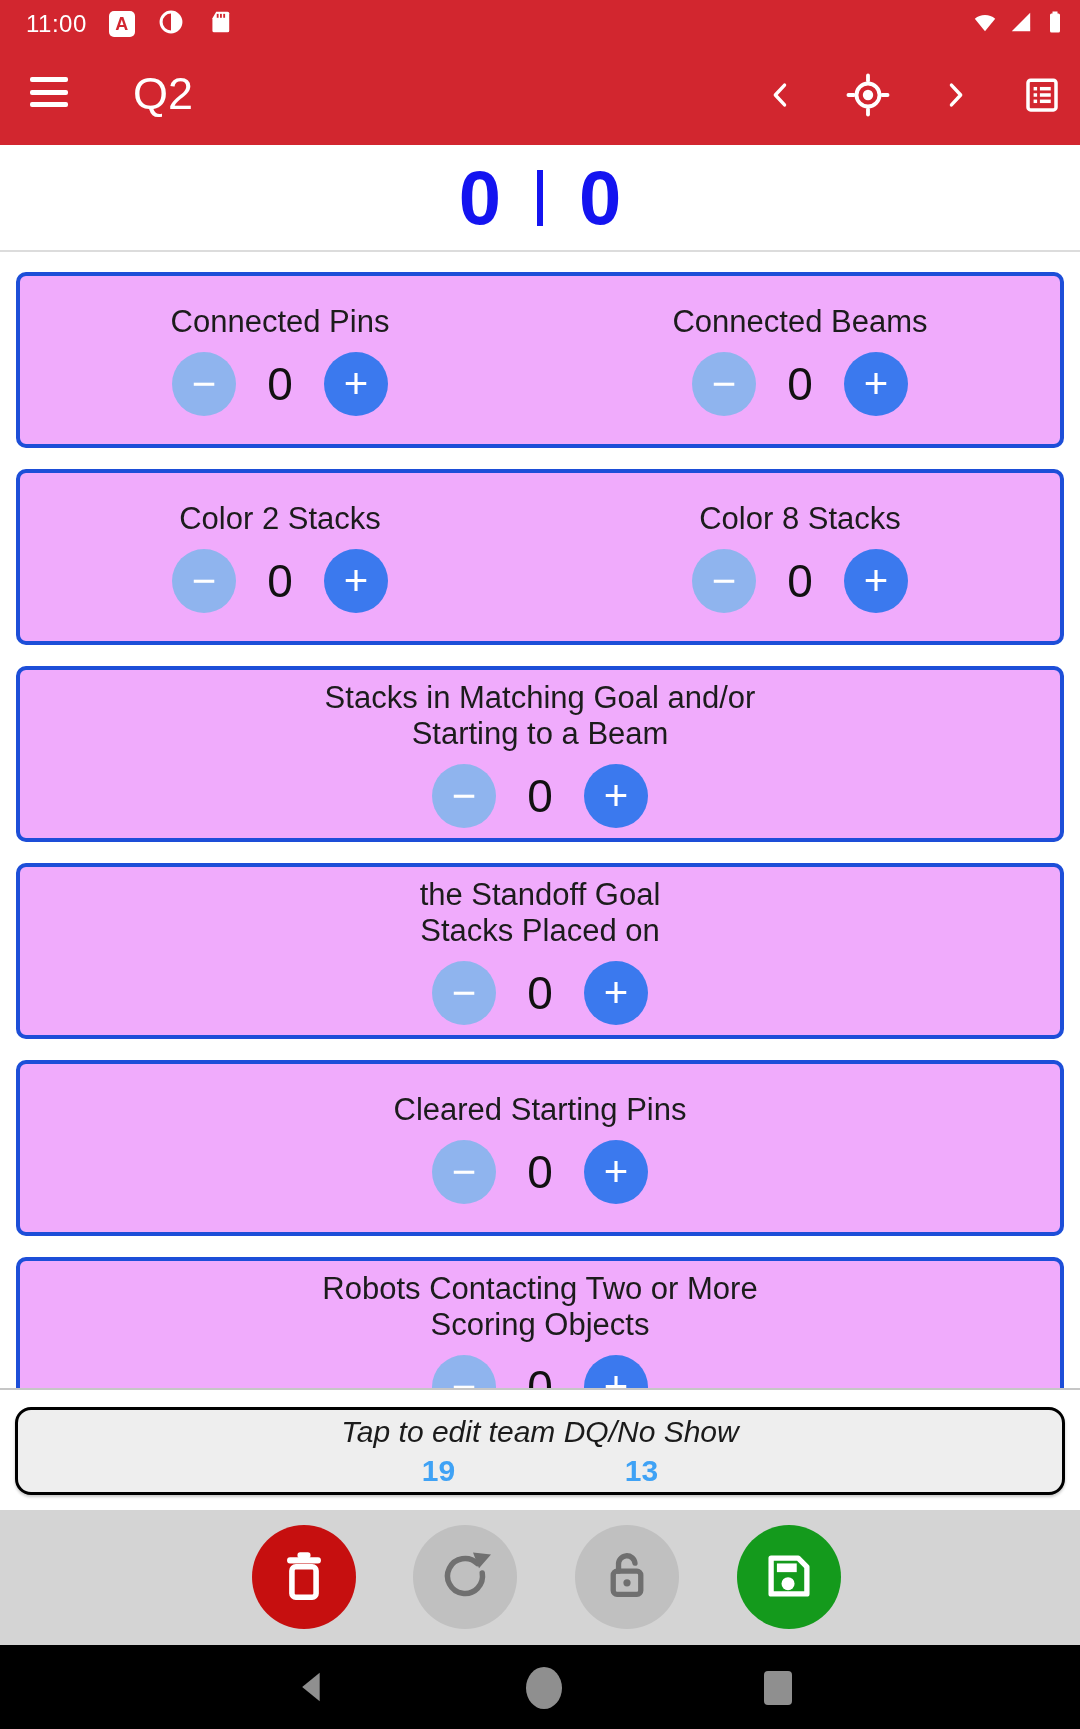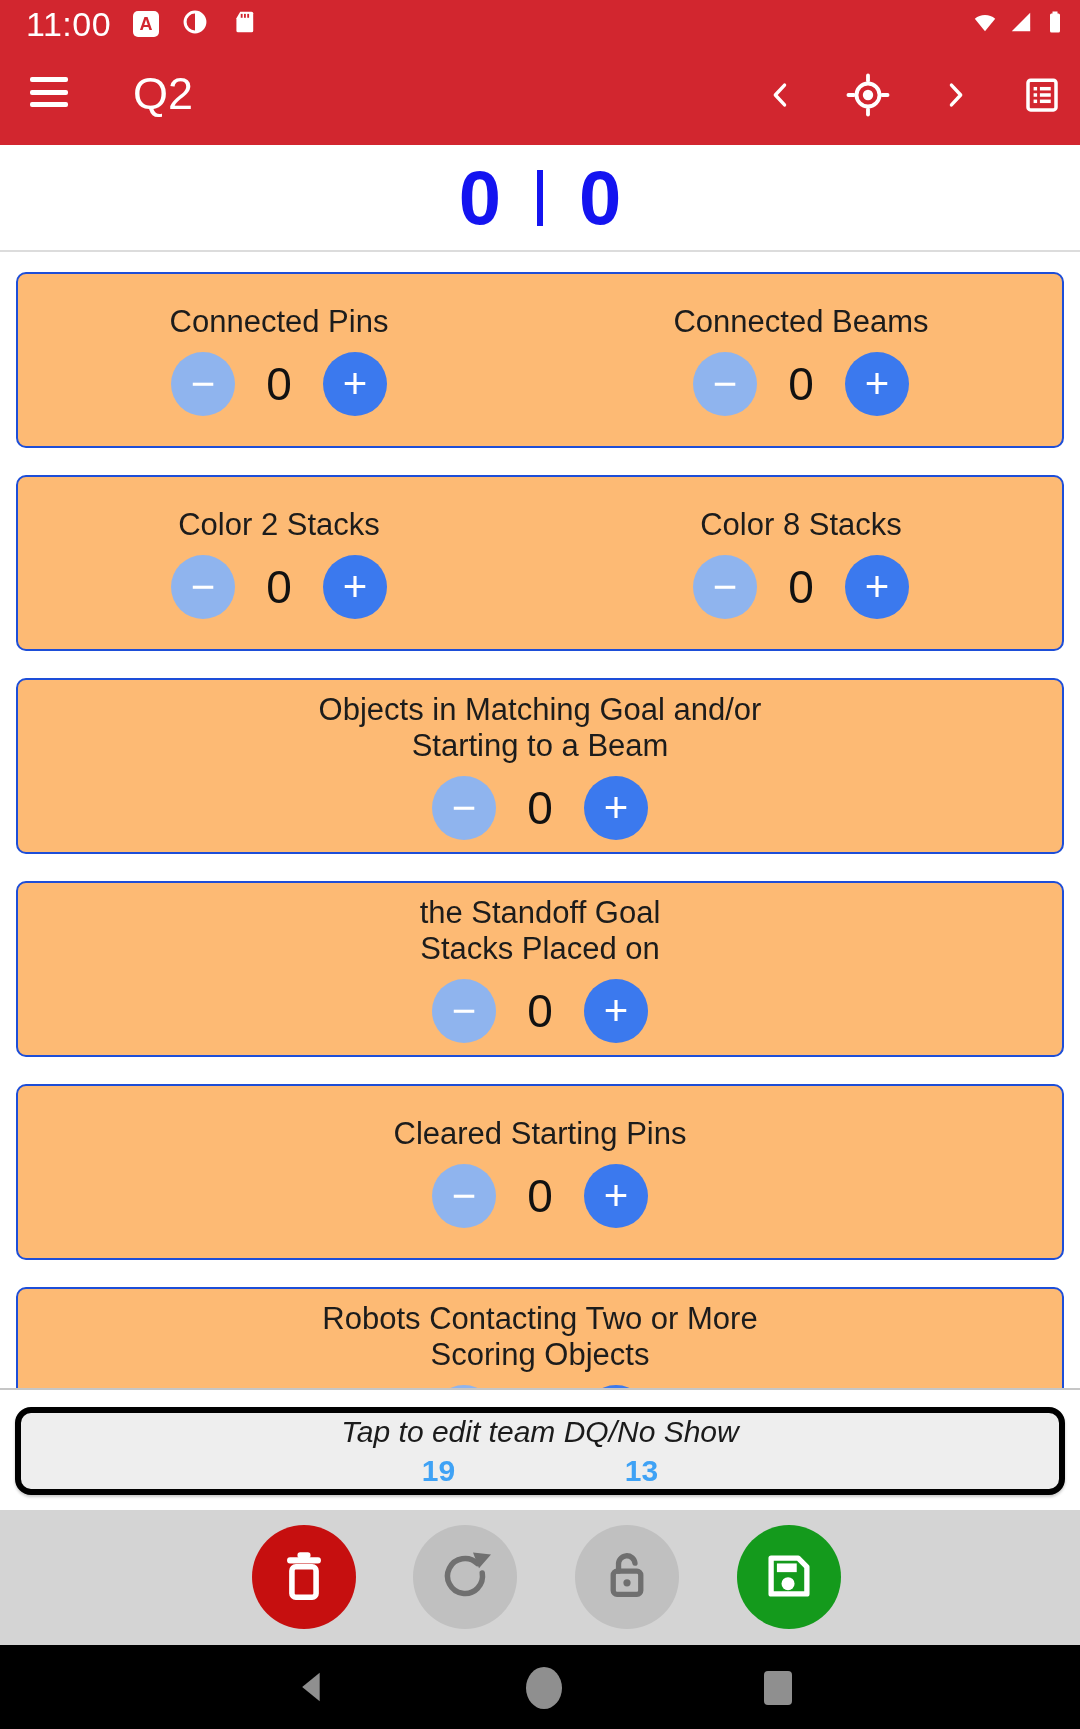--- a/index.html
+++ b/index.html
@@ -4,57 +4,57 @@
 <style>
   html,body{margin:0;padding:0;background:#555;}
   *{box-sizing:border-box;}
   .screen{position:relative;width:1080px;height:1729px;margin:0 auto;background:#ffffff;
           font-family:"Liberation Sans",sans-serif;overflow:hidden;-webkit-font-smoothing:antialiased;}
 
   
   .topbar{position:absolute;top:0;left:0;width:100%;height:145px;background:#d2262f;color:#fff;}
   .status-row{position:absolute;top:0;left:0;right:0;height:48px;}
   .status-left{position:absolute;left:26px;top:0;height:48px;display:flex;align-items:center;gap:22px;}
-  .status-time{font-size:34px;letter-spacing:.5px;}
+  .status-time{font-size:24px;letter-spacing:.5px;}
   .a-badge{width:26px;height:26px;background:#fff;border-radius:5px;display:flex;align-items:center;justify-content:center;
            font-size:18px;font-weight:bold;color:#d2262f;}
   .status-right{position:absolute;right:13px;top:0;height:48px;display:flex;align-items:center;gap:9px;}
 
   .app-row{position:absolute;top:48px;left:0;right:0;height:97px;}
   .menu-btn{position:absolute;left:30px;top:29px;width:38px;height:30px;display:flex;flex-direction:column;
             justify-content:space-between;background:none;border:none;padding:0;cursor:pointer;}
   .menu-btn span{display:block;height:5px;border-radius:2px;background:#fff;}
   .app-title{position:absolute;left:133px;top:20px;font-size:45px;color:#ffffff;}
   .abtn{position:absolute;top:0;height:97px;width:64px;display:flex;align-items:center;justify-content:center;
         background:none;border:none;padding:0;cursor:pointer;}
 
   
   .score-strip{position:absolute;top:145px;left:0;width:100%;height:107px;background:#fff;
                border-bottom:2px solid #dcdcdc;display:flex;align-items:center;justify-content:center;gap:36px;}
   .score-num{font-size:76px;font-weight:700;color:#1414f0;line-height:1;}
   .score-sep{width:6px;height:56px;background:#1414f0;}
 
   
   .content{position:absolute;top:252px;left:0;width:100%;height:1136px;overflow:hidden;padding-top:20px;background:#fff;}
-  .card{width:1048px;height:176px;margin:0 auto 27px auto;border:2px solid #1d4ed8;border-radius:10px;
-        background:#fdba74;display:flex;}
+  .card{width:1048px;height:176px;margin:0 auto 21px auto;border:4px solid #1d4ed8;border-radius:10px;
+        background:#f0abfc;display:flex;}
   .card-double{flex-direction:row;align-items:center;}
   .card-col{flex:1;display:flex;flex-direction:column;align-items:center;gap:12px;}
   .card-single{flex-direction:column;align-items:center;justify-content:center;gap:12px;}
   .card-label,.title-line{font-size:31px;line-height:36px;color:#1c1c1c;text-align:center;}
   .counter{display:flex;align-items:center;gap:14px;}
   .cbtn{width:64px;height:64px;border-radius:50%;border:none;padding:0;color:#fff;cursor:pointer;
         display:flex;align-items:center;justify-content:center;font-size:42px;line-height:1;font-family:inherit;}
   .cbtn.minus{background:#8fb4ee;}
   .cbtn.plus{background:#3b79ee;}
   .cvalue{width:60px;text-align:center;font-size:46px;font-weight:500;color:#111;}
 
   
   .bottom-panel{position:absolute;top:1388px;left:0;width:100%;height:341px;background:#fff;border-top:2px solid #c6c6c6;}
-  .dq-bar{position:absolute;top:17px;left:15px;right:15px;height:88px;background:#eeeeee;border:6px solid #000000;
+  .dq-bar{position:absolute;top:17px;left:15px;right:15px;height:88px;background:#eeeeee;border:3px solid #000000;
           border-radius:16px;box-shadow:0 2px 3px rgba(0,0,0,.22);display:flex;flex-direction:column;
           align-items:center;justify-content:center;gap:5px;cursor:pointer;}
   .dq-label{font-size:30px;font-style:italic;color:#1b1b1b;}
   .dq-nums{display:flex;gap:133px;font-weight:bold;}
   .dq-num{width:70px;text-align:center;font-size:30px;color:#3fa2f5;}
 
   .toolbar{position:absolute;top:120px;left:0;width:100%;height:135px;background:#d4d4d4;}
   .tbtn{position:absolute;top:15px;width:104px;height:104px;border-radius:50%;border:none;padding:0;cursor:pointer;
         display:flex;align-items:center;justify-content:center;}
   .tbtn.delete{left:252px;background:#c60f0f;}
@@ -213,21 +213,21 @@
         <div class="counter">
           <button class="cbtn minus">−</button>
           <div class="cvalue">0</div>
           <button class="cbtn plus">+</button>
         </div>
       </div>
     </div>
 
     <div class="card card-single">
       <div class="card-title">
-        <div class="title-line">Objects in Matching Goal and/or</div>
+        <div class="title-line">Stacks in Matching Goal and/or</div>
         <div class="title-line">Starting to a Beam</div>
       </div>
       <div class="counter">
         <button class="cbtn minus">−</button>
         <div class="cvalue">0</div>
         <button class="cbtn plus">+</button>
       </div>
     </div>
 
     <div class="card card-single">

